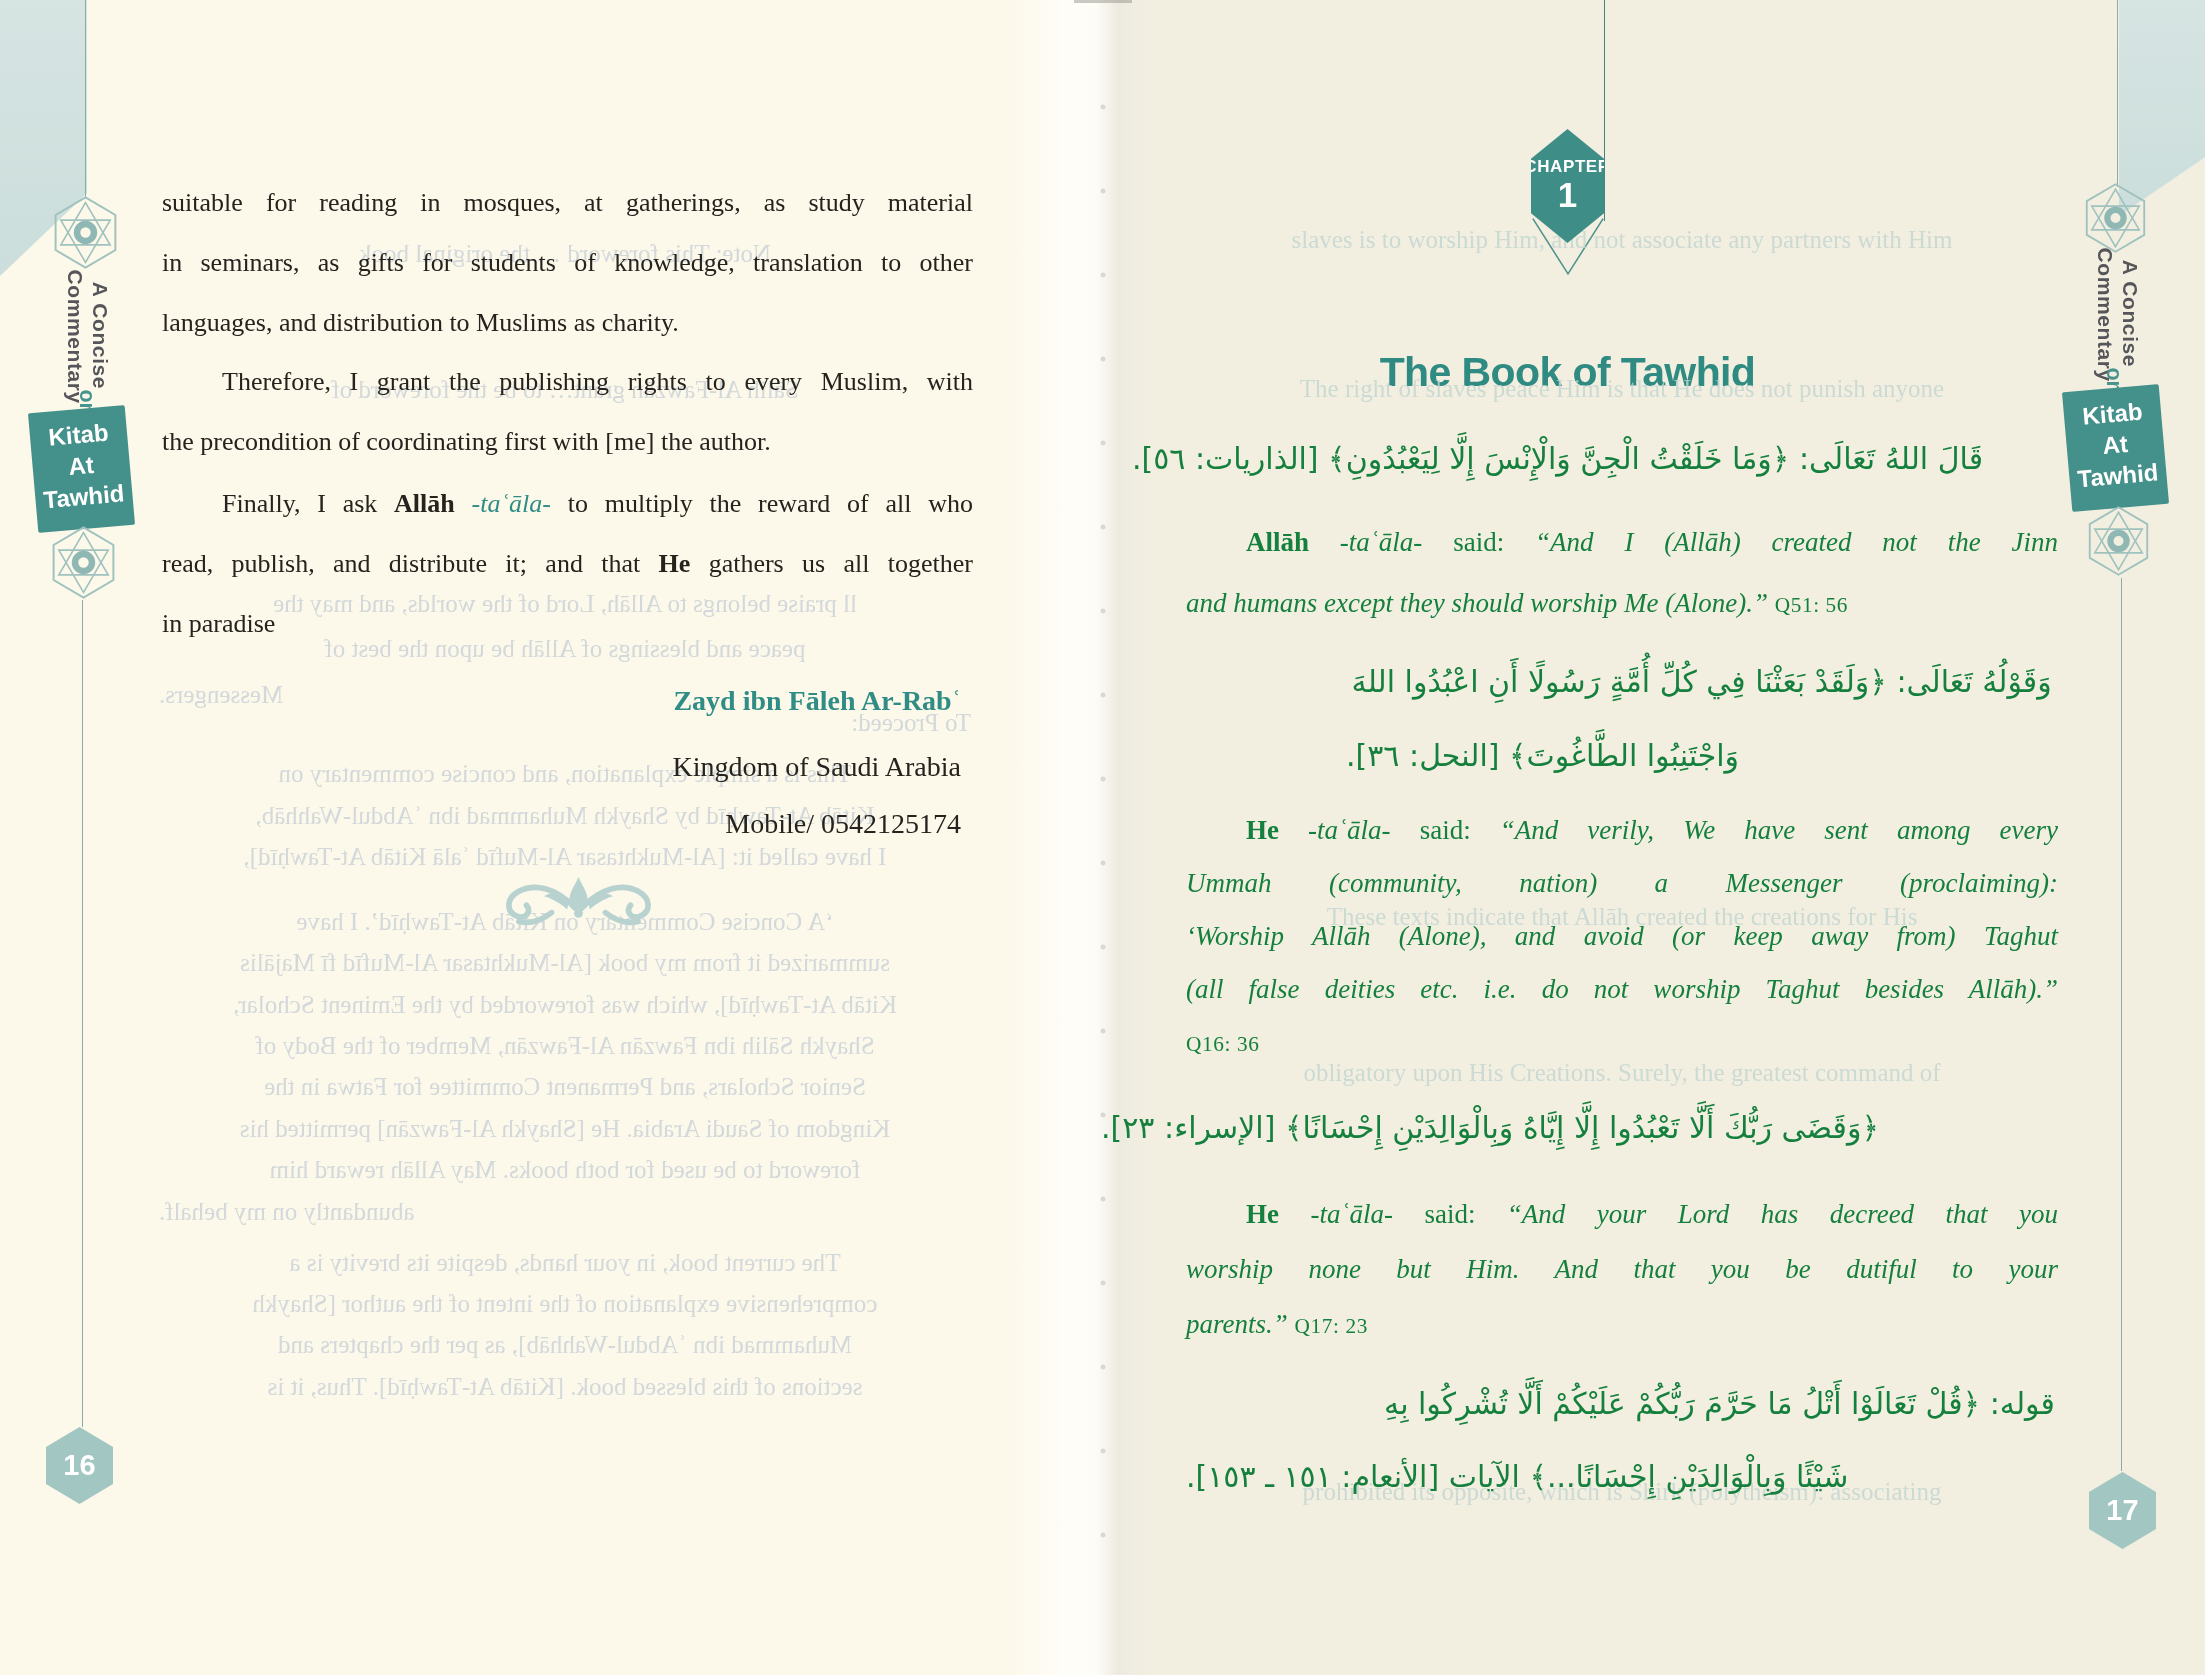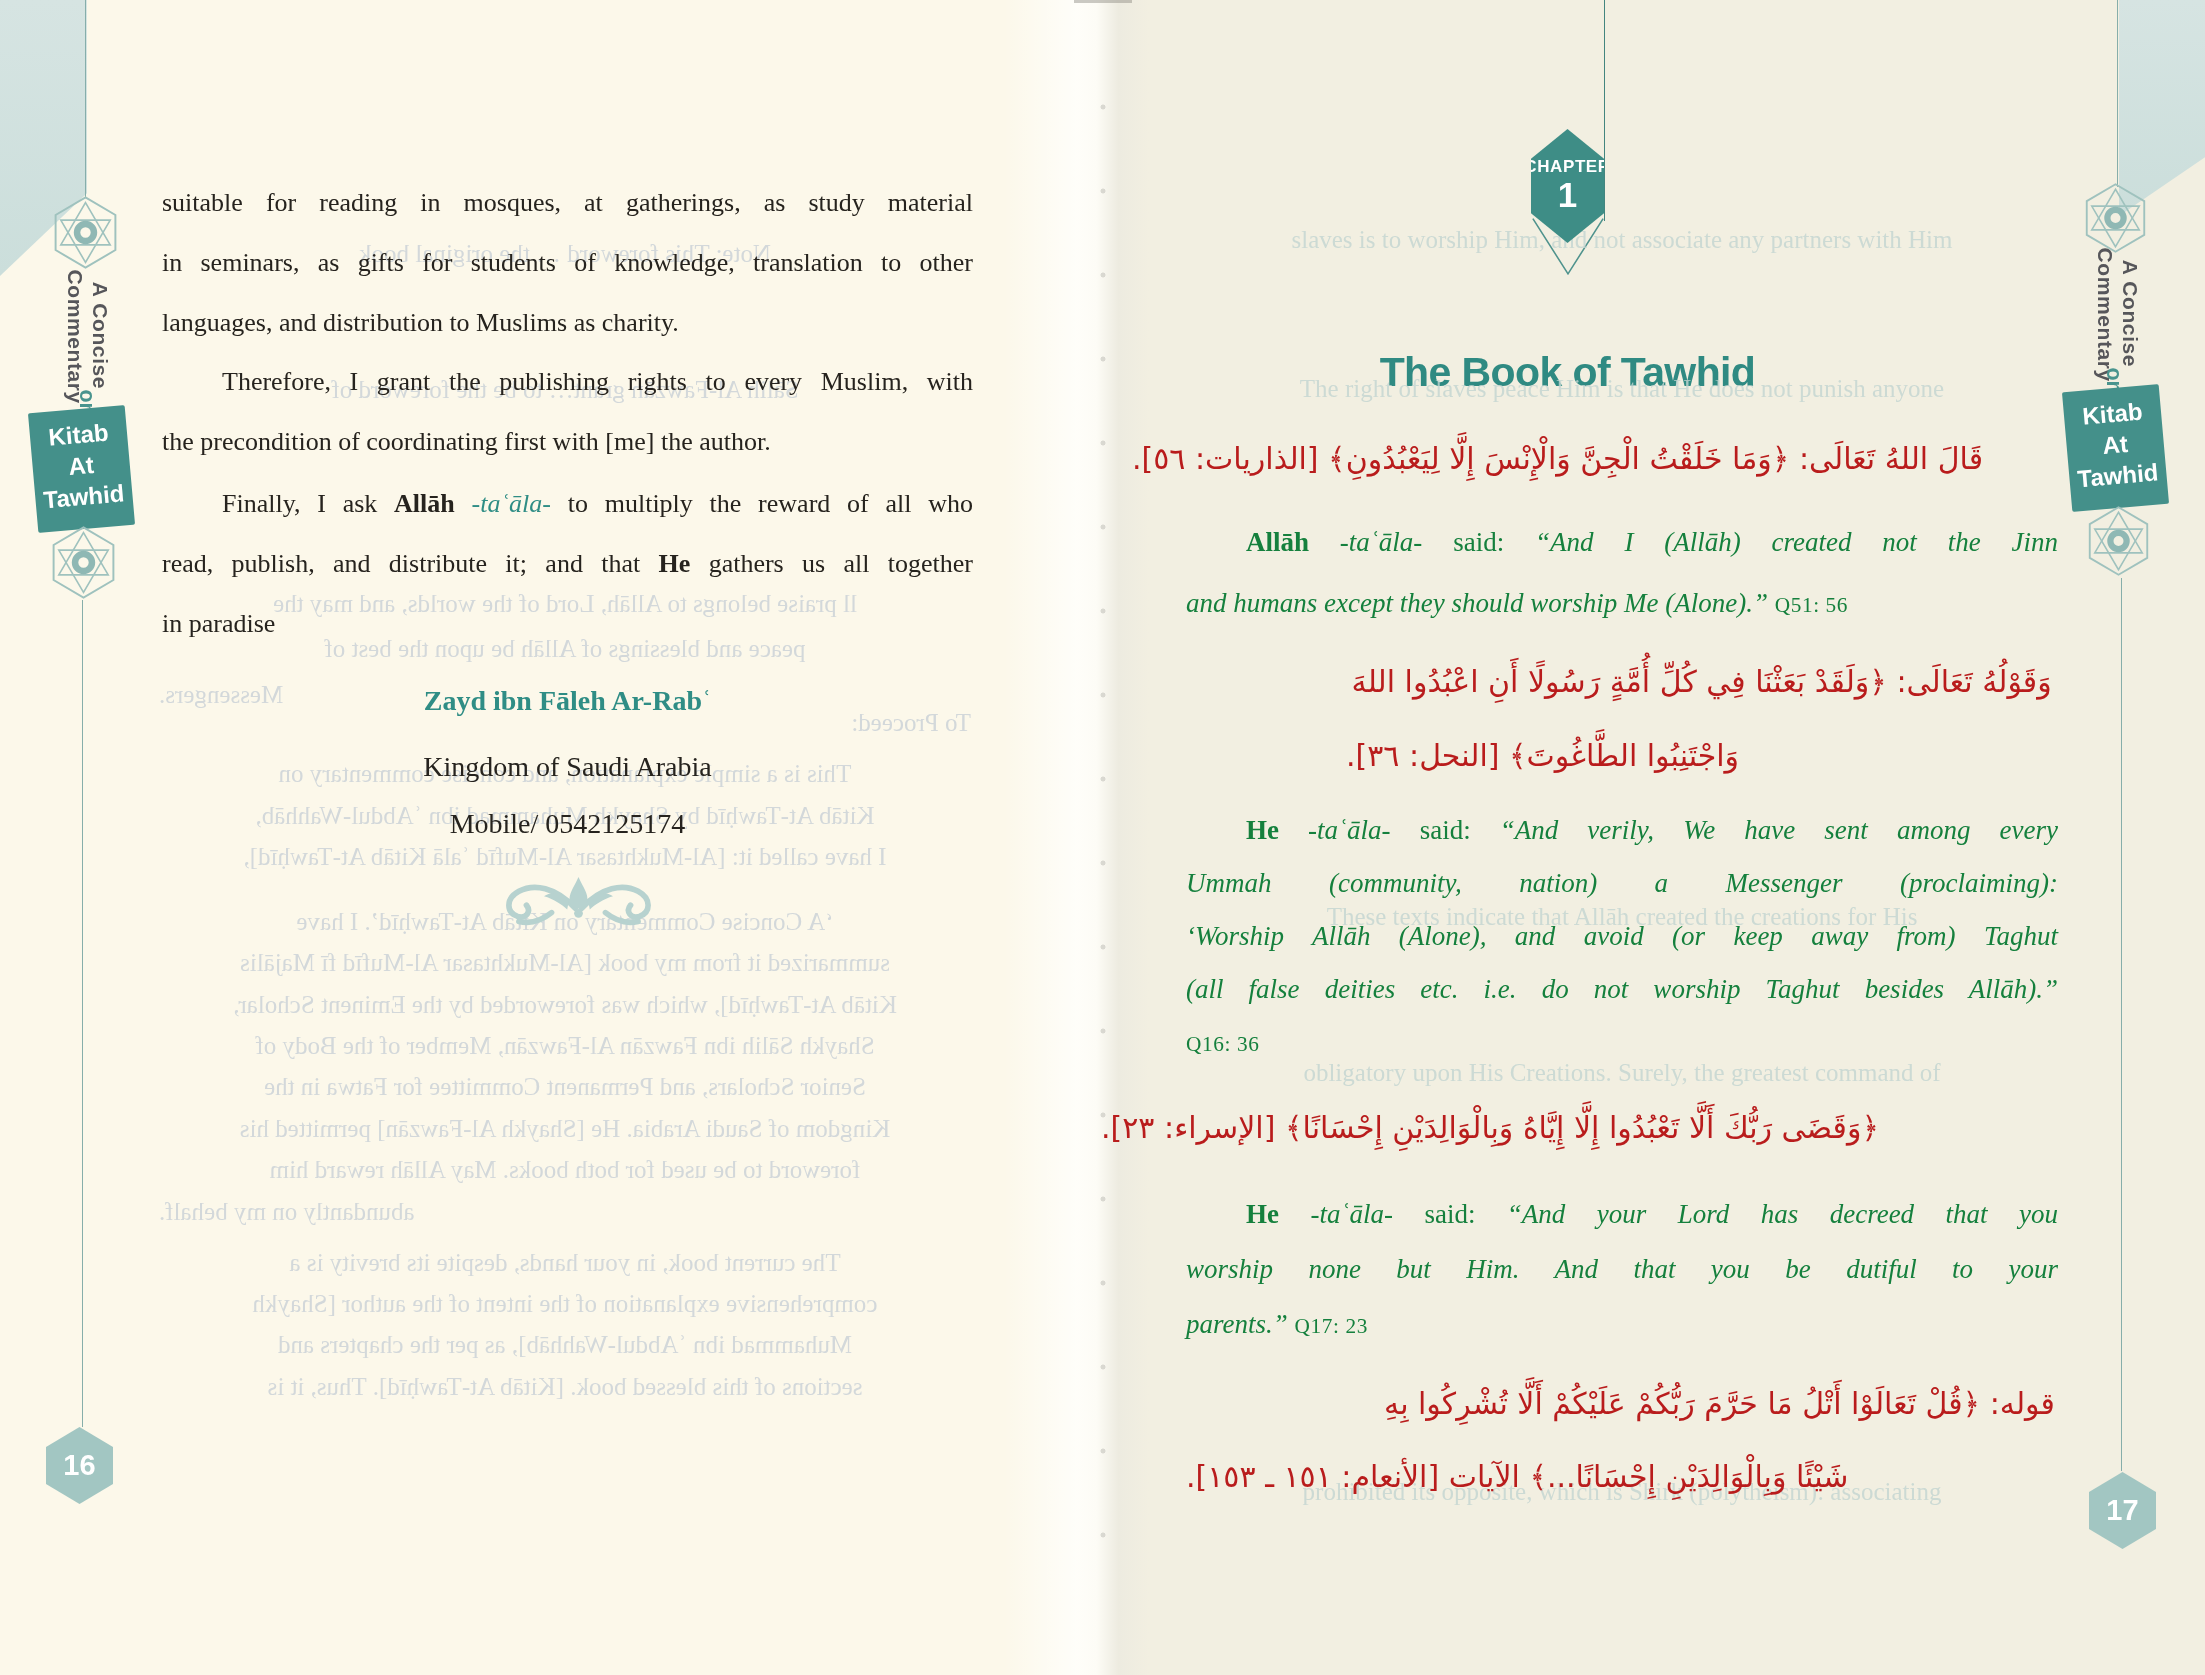--- a/index.html
+++ b/index.html
@@ -55,25 +55,25 @@
   .lp{left:162px;width:811px;color:#26231e;font-size:26px;line-height:60px;}
   .rp{left:1186px;width:872px;color:#15803d;font-size:27px;line-height:53px;}
   .jline{text-align:justify;text-align-last:justify;}
   .line{text-align:left;}
   .ind{display:inline-block;width:60px;}
   .b{font-weight:bold;}
   .it{font-style:italic;}
   .taala{color:#2f8d85;font-style:italic;}
   .ref{font-size:21.3px;letter-spacing:0.6px;font-style:normal;}
   .ar{position:absolute;left:1186px;width:872px;direction:rtl;white-space:nowrap;z-index:2;
-      font-family:"DejaVu Sans",sans-serif;font-size:30px;line-height:69px;color:#b91c1c;}
+      font-family:"DejaVu Sans",sans-serif;font-size:30px;line-height:69px;color:#15803d;}
   .ar.r{text-align:right;}
   .ar.l{text-align:left;}
 
-  .sig{position:absolute;left:162px;width:811px;text-align:center;z-index:2;}
+  .sig{position:absolute;left:150px;width:811px;text-align:right;z-index:2;}
   .sig .name{font-weight:bold;color:#2f8d85;font-size:28px;}
   .sig .plain{color:#26231e;font-size:28px;}
 
   
   .ghostL{position:absolute;left:159px;top:0;width:812px;height:1676px;transform:scaleX(-1);
     z-index:1;color:#ccd3d8;font-size:25px;opacity:.85;pointer-events:none;}
   .ghostR{position:absolute;left:1186px;top:0;width:872px;height:1676px;z-index:1;
     color:#c3d5d1;font-size:25px;opacity:.8;pointer-events:none;}
   .gline{position:absolute;width:100%;text-align:center;white-space:nowrap;}
   .ga-l{text-align:right;}

